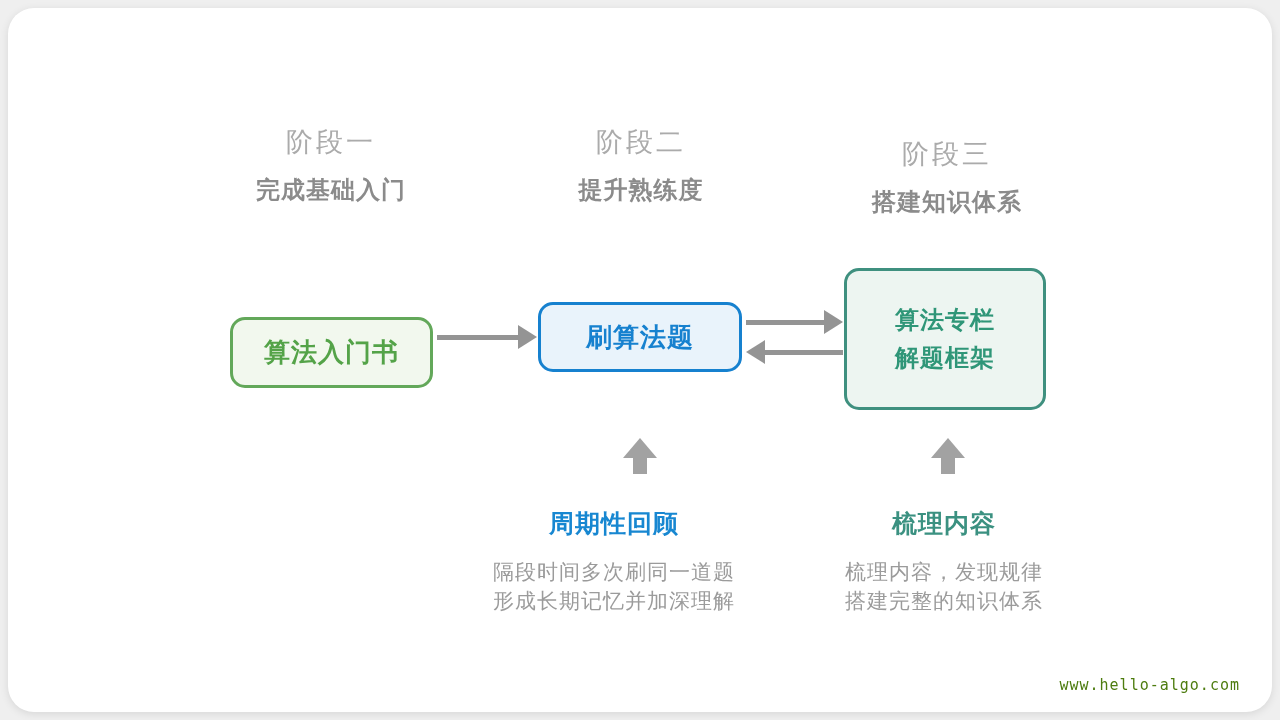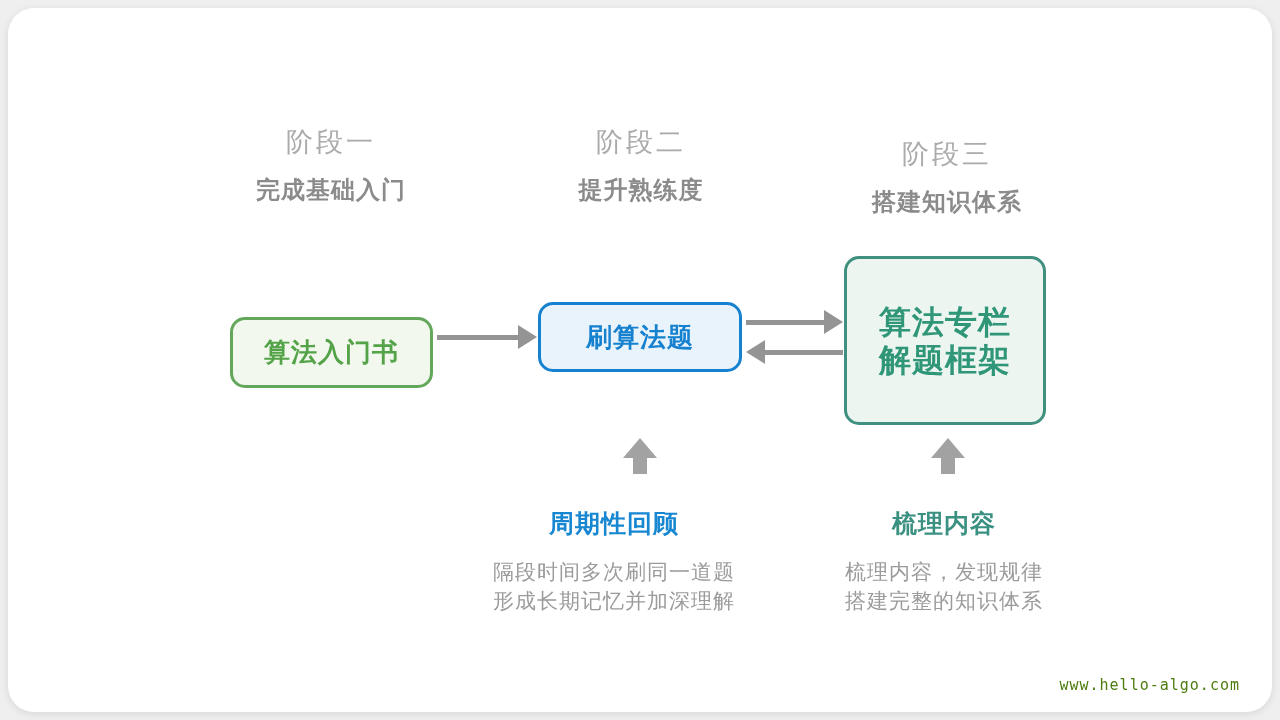--- a/index.html
+++ b/index.html
@@ -38,23 +38,23 @@
   }
   #box1 {
     left: 230px; top: 317px; width: 203px; height: 71px;
     border-color: #63a85a; background: #f2f8ee; color: #54a348; font-size: 26px;
   }
   #box2 {
     left: 538px; top: 302px; width: 204px; height: 70px;
     border-color: #1681cf; background: #e9f3fb; color: #1681cf; font-size: 26px;
   }
   #box3 {
-    left: 844px; top: 256px; width: 202px; height: 169px;
+    left: 844px; top: 268px; width: 202px; height: 142px;
     border-color: #3f907f; background: #edf5f1; color: #2f9678;
-    font-size: 32px; flex-direction: column; line-height: 38px;
+    font-size: 24px; flex-direction: column; line-height: 38px;
   }
 
   
   .arrow-h { position: absolute; height: 25px; }
   .arrow-h .shaft { position: absolute; top: 10px; height: 5px; background: #949494; }
   .arrow-h .head-right {
     position: absolute; top: 0; width: 0; height: 0;
     border-top: 12px solid transparent; border-bottom: 12px solid transparent;
     border-left: 19px solid #949494;
   }

